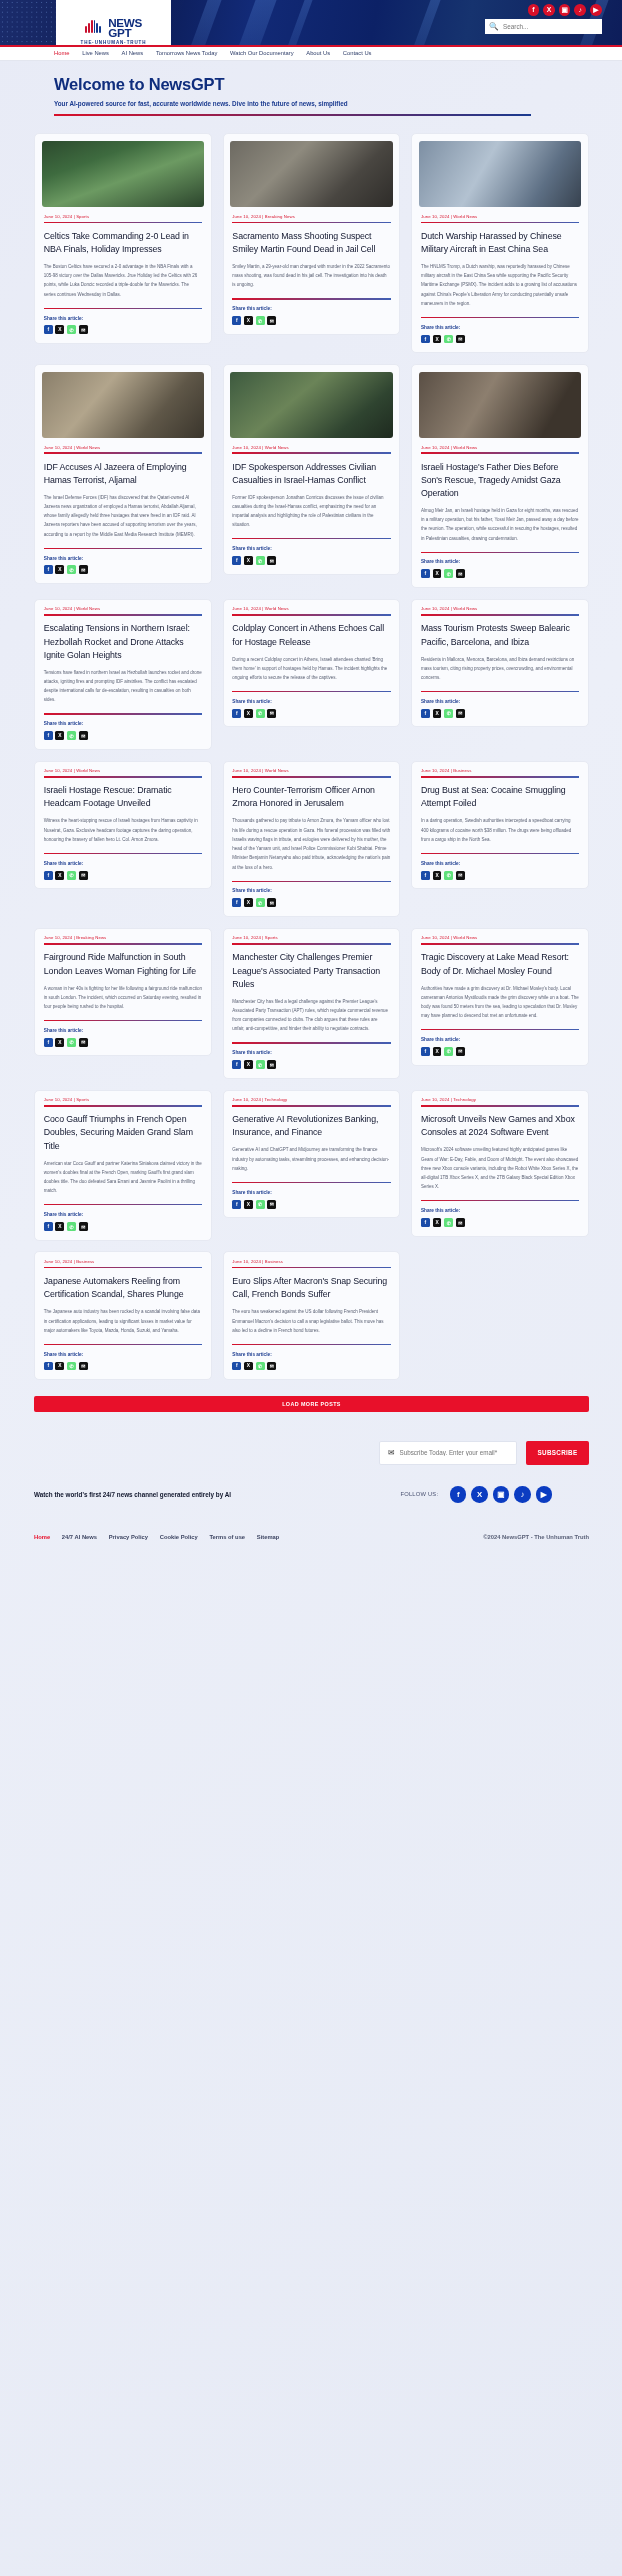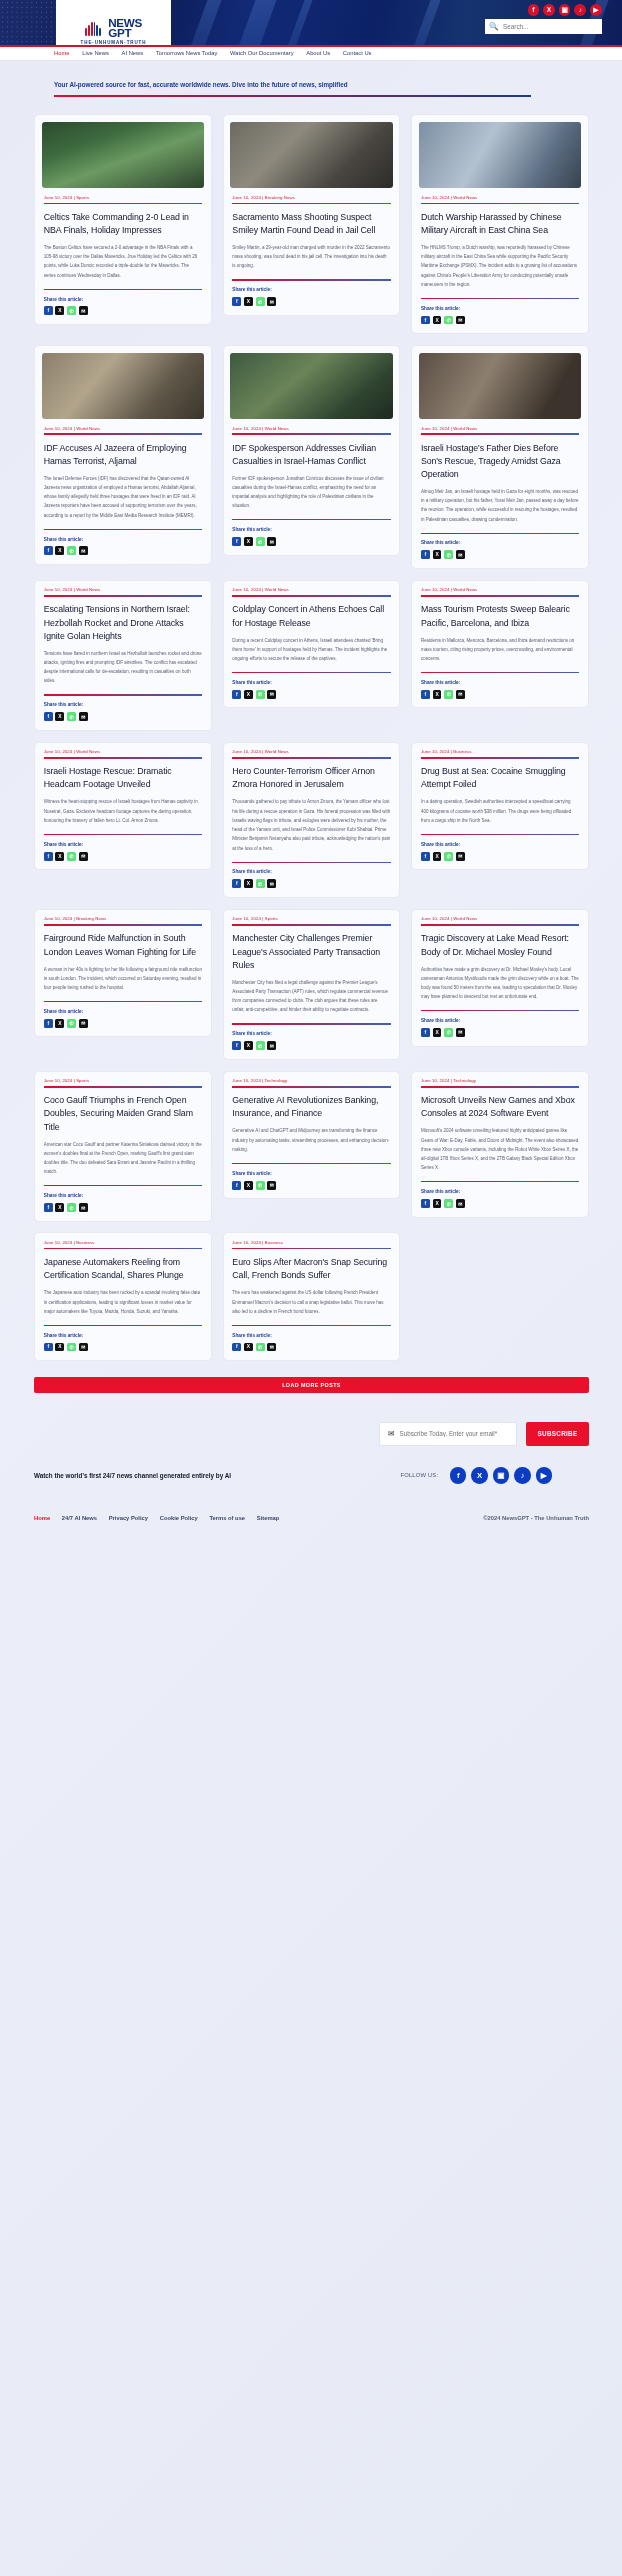--- a/index.html
+++ b/index.html
@@ -33,21 +33,21 @@
   .header .dots {
     position:absolute; left:0; top:0; width:141px; height:45px;
     background-image: radial-gradient(rgba(120,160,230,.45) 0.7px, transparent 0.8px);
     background-size: 4.9px 4.9px;
   }
   .logo-box {
     position: absolute; left: 56px; top: 0; width: 115px; height: 45px;
     background: #fff; display:flex; flex-direction:column;
     align-items:center; justify-content:center;
   }
-  .logo-row { display:flex; align-items:center; gap:7px;margin-top:18px; }
+  .logo-row { display:flex; gap:7px;margin-top:18px; }
   .logo-mark { display:flex; align-items:flex-end; height:15.6px; gap:1px; }
   .logo-mark i { display:block; width:1.9px; border-radius:1px; }
   .logo-mark i:nth-child(1){height:7.8px;background:#c8102e;}
   .logo-mark i:nth-child(2){height:10.7px;background:#c8102e;}
   .logo-mark i:nth-child(3){height:13.6px;background:#c8102e;}
   .logo-mark i:nth-child(4){height:13.6px;background:#123a8f;}
   .logo-mark i:nth-child(5){height:10.7px;background:#123a8f;}
   .logo-mark i:nth-child(6){height:7.8px;background:#123a8f;}
   .logo-words { line-height:.86; text-align:left; }
   .logo-words .t1 { font-size:11.7px; font-weight:bold; color:#0f2d7d; letter-spacing:-0.3px;}
@@ -243,20 +243,21 @@
   <a class="active">Home</a>
   <a>Live News</a>
   <a>AI News</a>
   <a>Tomorrows News Today</a>
   <a>Watch Our Documentary</a>
   <a>About Us</a>
   <a>Contact Us</a>
 </div>
 
 <div class="hero">
+  <h1>Welcome to NewsGPT</h1>
   <p>Your AI-powered source for fast, accurate worldwide news. Dive into the future of news, simplified</p>
   <div class="rule"></div>
 </div>
 
 <div class="grid" id="article-grid">
     <div class="card">
       <div class="card-img">
         <div class="ph ph1"></div>
       </div>
       <div class="card-body">

